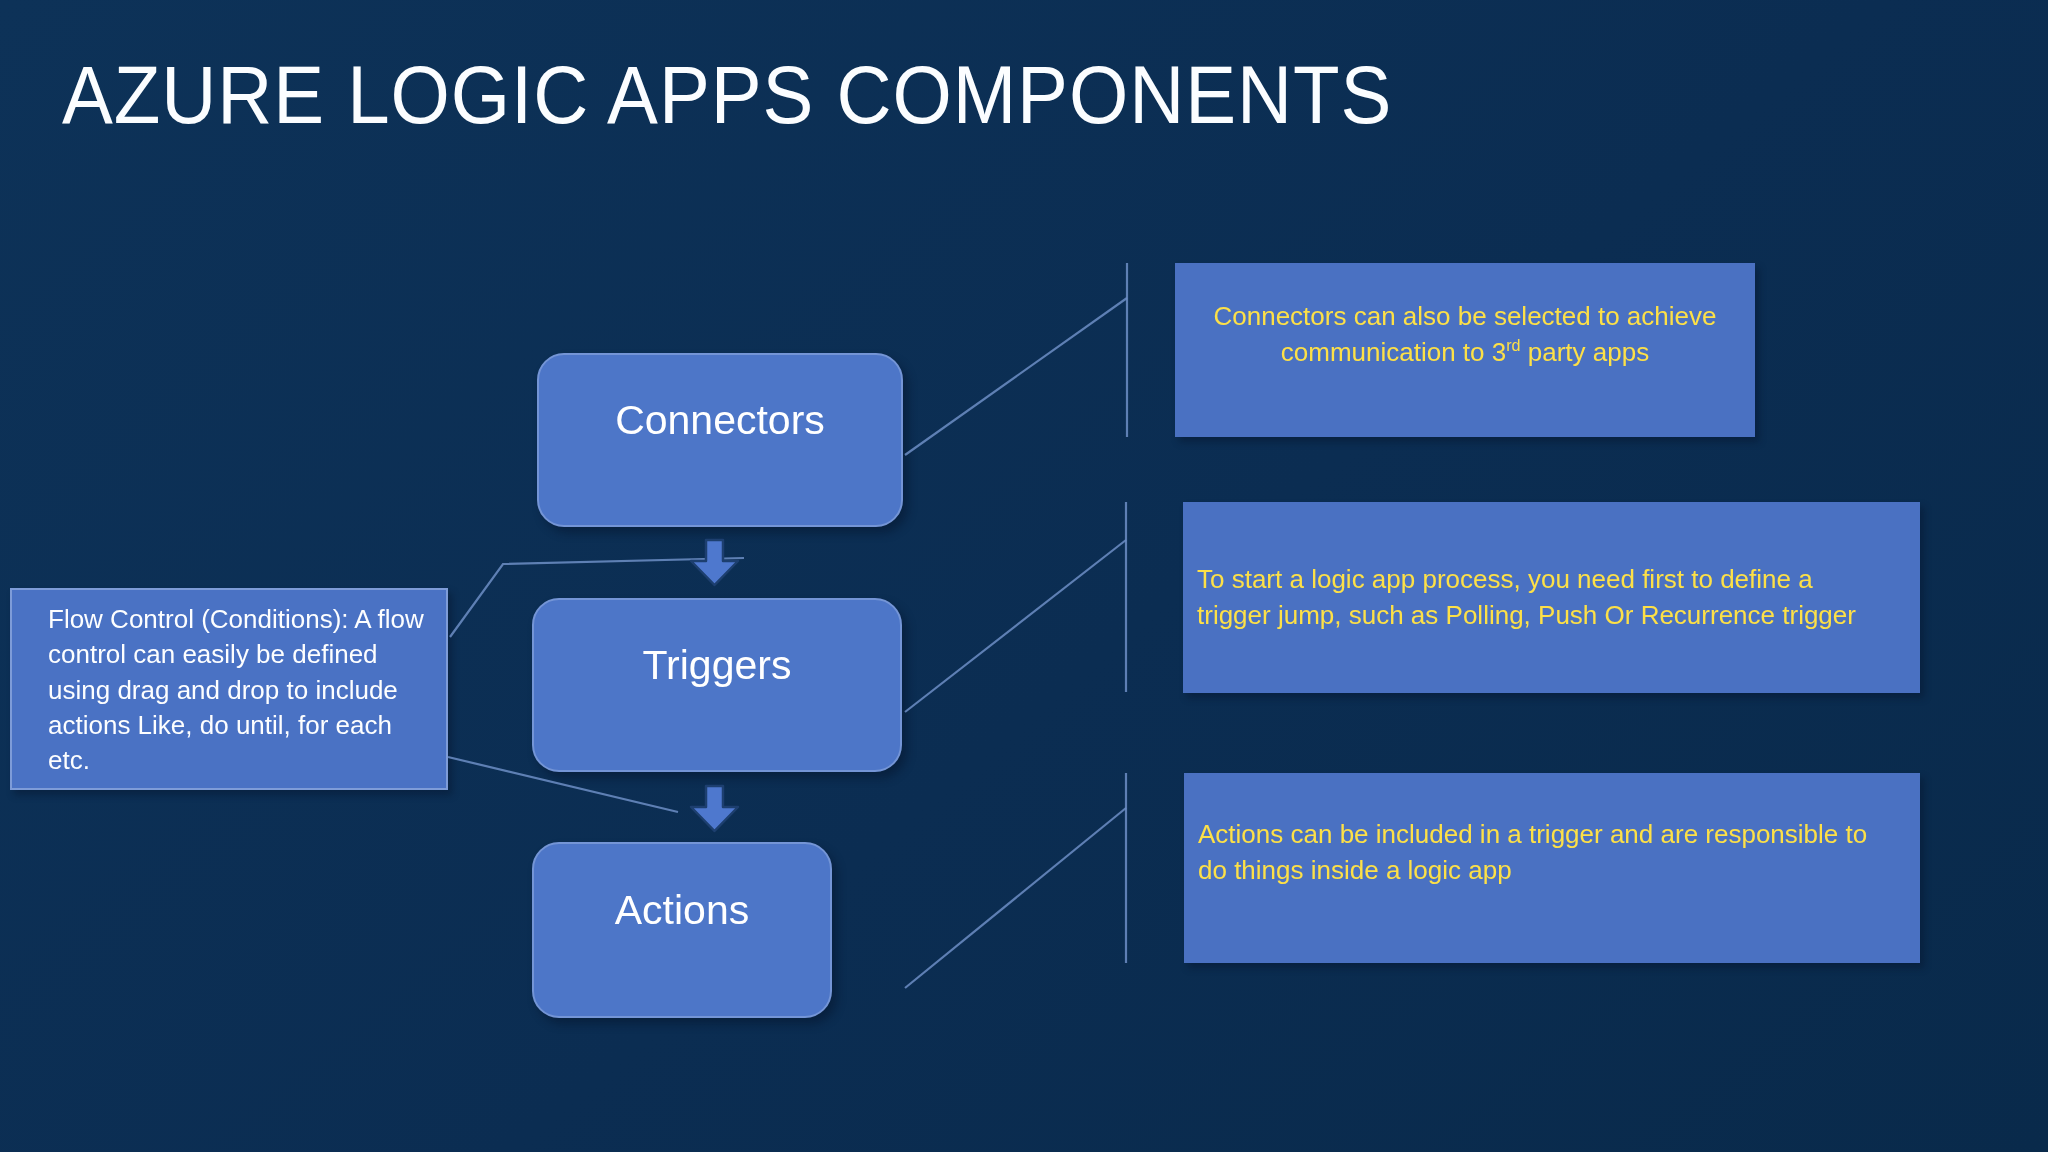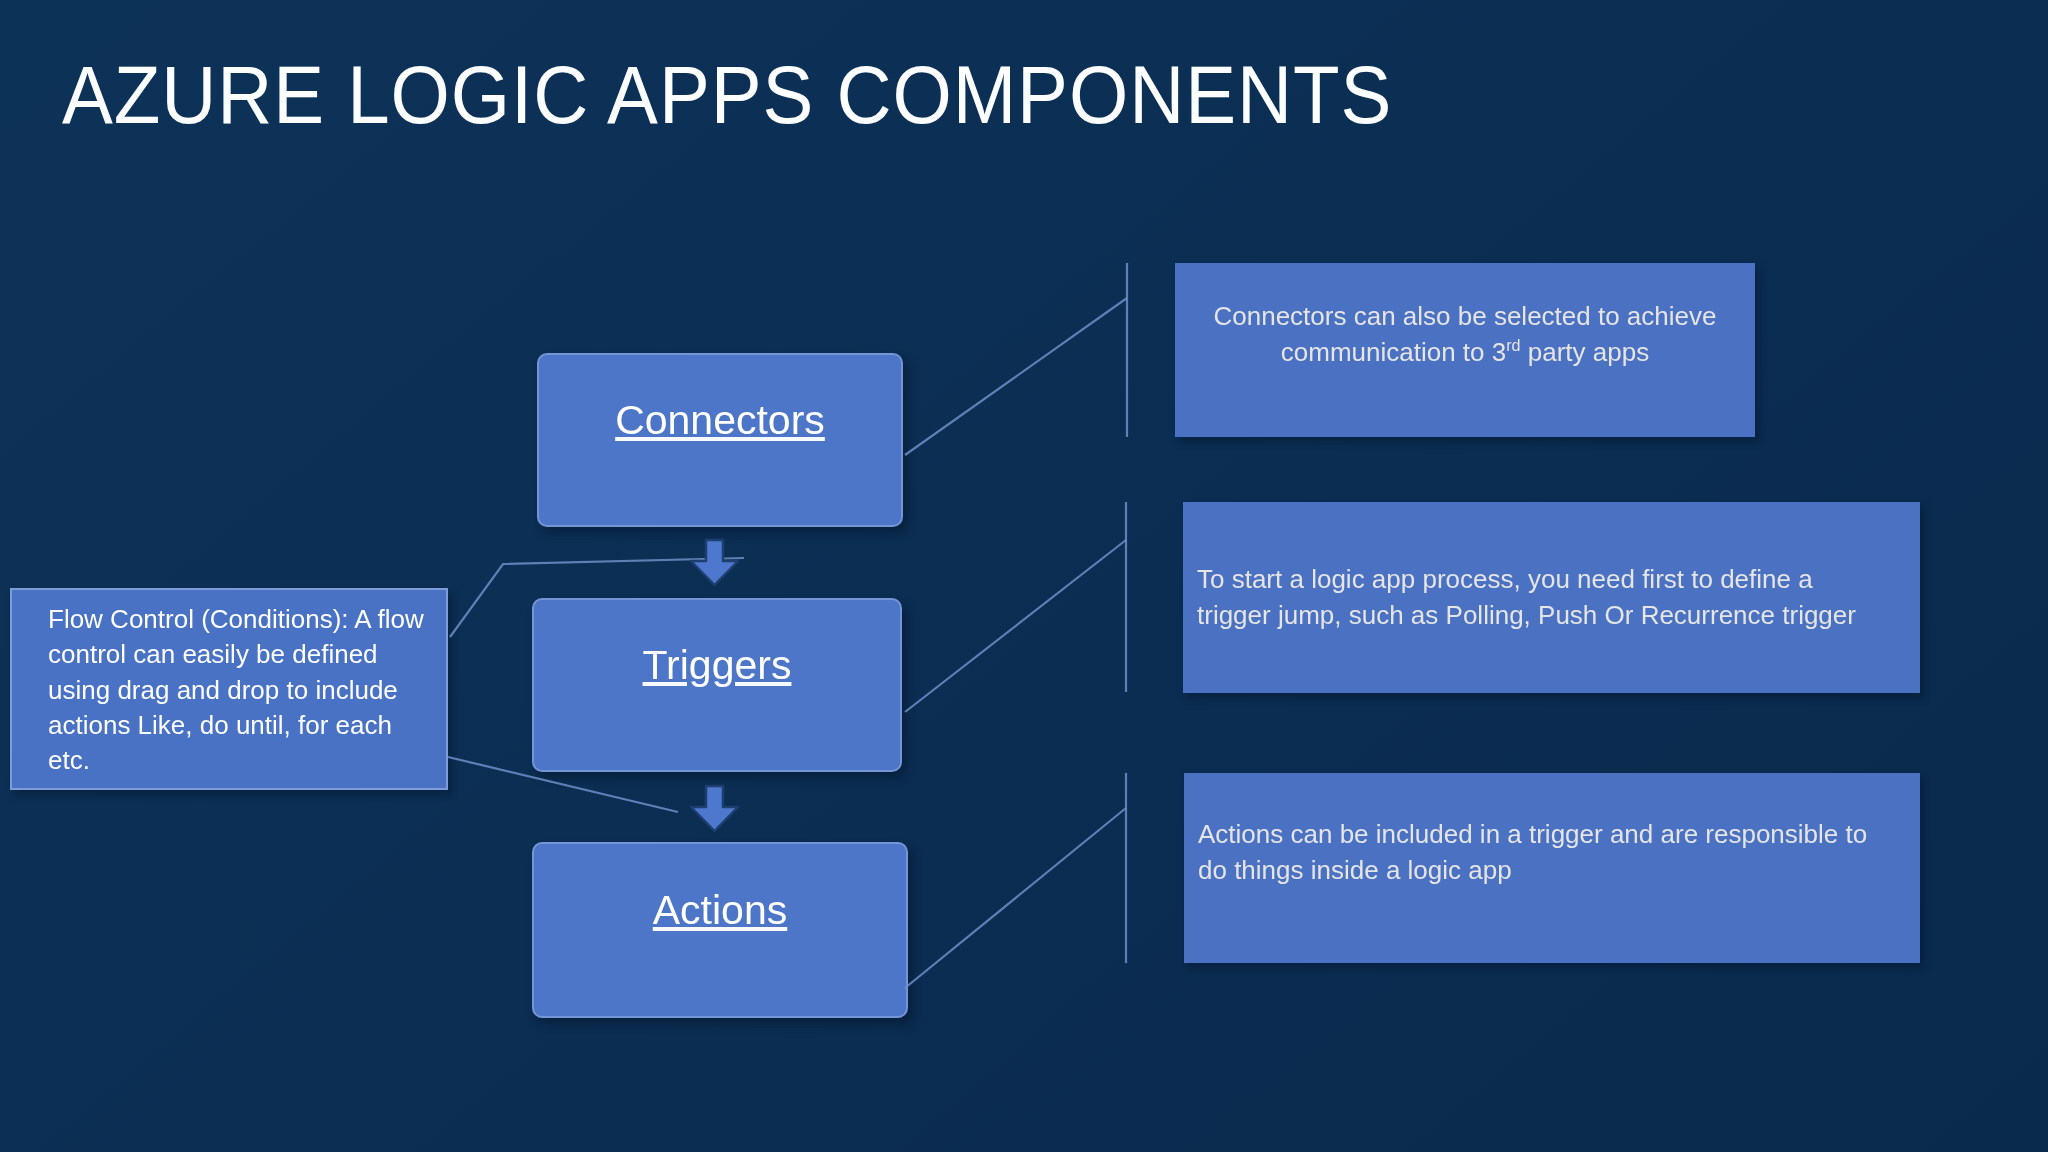--- a/index.html
+++ b/index.html
@@ -32,34 +32,34 @@
     display:flex;align-items:center;justify-content:flex-end;
     padding:0 8px 0 42px;min-width:140px;
   }
   .binary-badge span{
     font-weight:800;font-size:21px;letter-spacing:2px;color:#0e3462;
     transform:scaleY(1.05);line-height:1;
   }
   .logo-trace{position:absolute;left:130px;top:36px;width:170px;height:32px;overflow:visible;}
   
   .node{
-    position:absolute;box-sizing:border-box;border-radius:10px;
+    position:absolute;box-sizing:border-box;border-radius:27px;
     background:#4d76c8;border:2px solid #7495d6;
     box-shadow:5px 6px 10px rgba(4,18,40,.45);
-    display:flex;align-items:center;justify-content:center;text-decoration:underline;
+    display:flex;align-items:center;justify-content:center;
   }
   .node .node-label{font-size:41px;color:#ffffff;transform:translateY(-20px);}
   #node-connectors{left:537px;top:353px;width:366px;height:174px;}
   #node-triggers{left:532px;top:598px;width:370px;height:174px;}
-  #node-actions{left:532px;top:842px;width:376px;height:176px;}
+  #node-actions{left:532px;top:842px;width:300px;height:176px;}
   
   .callout{
     position:absolute;box-sizing:border-box;background:#4a71c2;
     box-shadow:4px 5px 7px rgba(4,18,40,.40);
-    font-size:26px;line-height:1.38;color:#e5e5e5;
+    font-size:26px;line-height:1.38;color:#fde047;
   }
   #callout-connectors{
     left:1175px;top:263px;width:580px;height:174px;
     padding:36px 28px 0 28px;text-align:center;
   }
   #callout-triggers{
     left:1183px;top:502px;width:737px;height:191px;
     padding:60px 28px 4px 14px;text-align:left;
   }
   #callout-actions{

